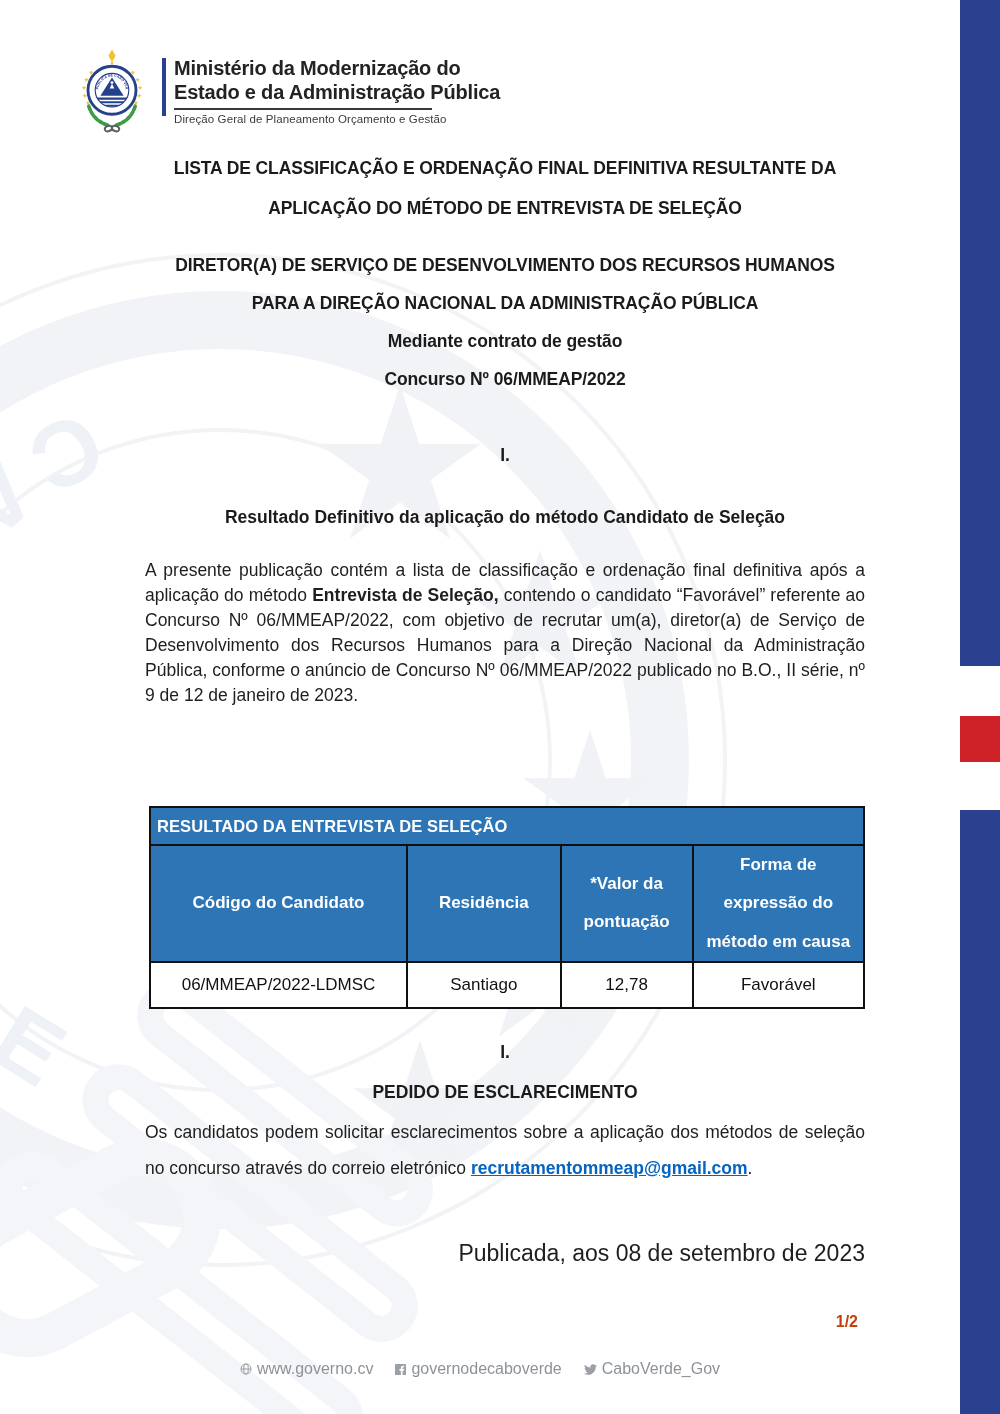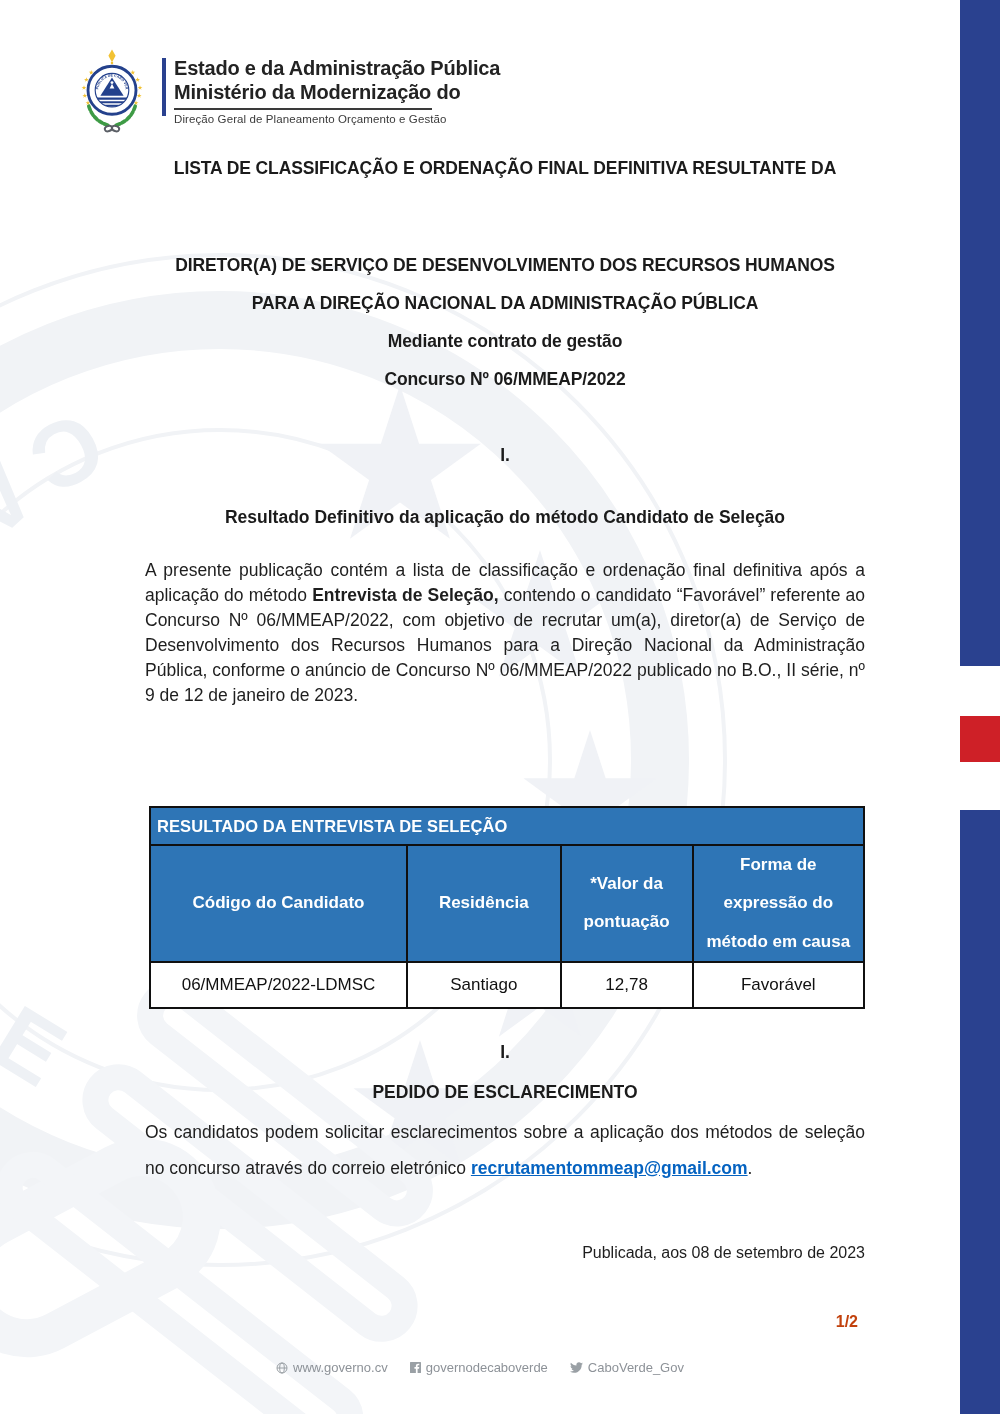--- a/index.html
+++ b/index.html
@@ -29,31 +29,31 @@
   .title-group1{top:148px;font-weight:bold;font-size:17.5px;line-height:40px;letter-spacing:-0.1px;}
   .title-group2{top:246px;font-weight:bold;font-size:17.5px;line-height:38px;letter-spacing:-0.1px;}
   .sec1-label{top:436px;font-weight:bold;font-size:17.5px;line-height:38px;}
   .sec1-heading{top:498px;font-weight:bold;font-size:17.5px;line-height:38px;}
   .para{font-size:17.5px;line-height:25px;text-align:justify;color:#1e1e1e;}
   .para1{top:558px;}
   .sec2-label{top:1033px;font-weight:bold;font-size:17.5px;line-height:38px;}
   .sec2-heading{top:1073px;font-weight:bold;font-size:17.5px;line-height:38px;}
   .para2{top:1114px;line-height:36px;}
   .email-link{color:var(--link-blue,#0563C1);font-weight:bold;text-decoration:underline;cursor:pointer;}
-  .publication{top:1234px;text-align:right;font-size:16px;line-height:38px;color:#1e1e1e;}
+  .publication{top:1234px;text-align:right;font-size:23px;line-height:38px;color:#1e1e1e;}
   .page-num{top:1303px;text-align:right;font-size:16px;line-height:38px;color:#c2410c;width:713px;font-weight:bold;}
   
   .table-wrap{position:absolute;top:806px;left:149px;z-index:3;}
   table.result-table{border-collapse:collapse;width:716px;table-layout:fixed;}
   .result-table td,.result-table th{border:2px solid #101010;padding:0 6px;}
   .result-table .title-cell{background:var(--table-blue,#2E75B6);color:#fff;font-weight:bold;text-align:left;font-size:16.5px;height:36px;letter-spacing:0.1px;}
   .result-table th.col-head{background:var(--table-blue,#2E75B6);color:#fff;font-weight:bold;text-align:center;font-size:17px;height:112px;line-height:2.25;vertical-align:middle;}
   .result-table td.data-cell{height:44px;text-align:center;font-size:17px;background:#fff;color:#111;}
   
-  .doc-footer{position:absolute;top:1360px;left:0;width:960px;display:flex;justify-content:center;align-items:center;gap:22px;z-index:3;color:#8d9298;font-size:13px;}
+  .doc-footer{position:absolute;top:1360px;left:0;width:960px;display:flex;justify-content:center;align-items:center;gap:22px;z-index:3;color:#8d9298;font-size:16px;}
   .footer-item{display:flex;align-items:center;gap:5px;}
   .footer-item svg{display:block;color:#9aa0a5;}
 </style>
 </head>
 <body>
 
 <div class="page">
 
   <svg class="watermark" width="1000" height="1414" viewBox="0 0 1000 1414">
     <defs>
@@ -137,29 +137,30 @@
         <path d="M79 72 Q73 91 54 96"></path>
       </g>
 
       <g fill="none" stroke="#5b5f66" stroke-width="2.4">
         <ellipse cx="45.5" cy="100" rx="4.6" ry="3.2" transform="rotate(-18 45.5 100)"></ellipse>
         <ellipse cx="54.5" cy="100" rx="4.6" ry="3.2" transform="rotate(18 54.5 100)"></ellipse>
       </g>
     </svg>
     <div class="head-divider"></div>
     <div class="ministry">
+      <div class="ministry-name">Ministério da Modernização do</div>
       <div class="ministry-name">Estado e da Administração Pública</div>
-      <div class="ministry-name">Ministério da Modernização do</div>
       <div class="ministry-rule"></div>
       <div class="dept">Direção Geral de Planeamento Orçamento e Gestão</div>
     </div>
   </header>
 
   <div class="block centered title-group1">
     <div>LISTA DE CLASSIFICAÇÃO E ORDENAÇÃO FINAL DEFINITIVA RESULTANTE DA</div>
+    <div>APLICAÇÃO DO MÉTODO DE ENTREVISTA DE SELEÇÃO</div>
   </div>
 
   <div class="block centered title-group2">
     <div>DIRETOR(A) DE SERVIÇO DE DESENVOLVIMENTO DOS RECURSOS HUMANOS</div>
     <div>PARA A DIREÇÃO NACIONAL DA ADMINISTRAÇÃO PÚBLICA</div>
     <div>Mediante contrato de gestão</div>
     <div>Concurso Nº 06/MMEAP/2022</div>
   </div>
 
   <div class="block centered sec1-label">I.</div>

